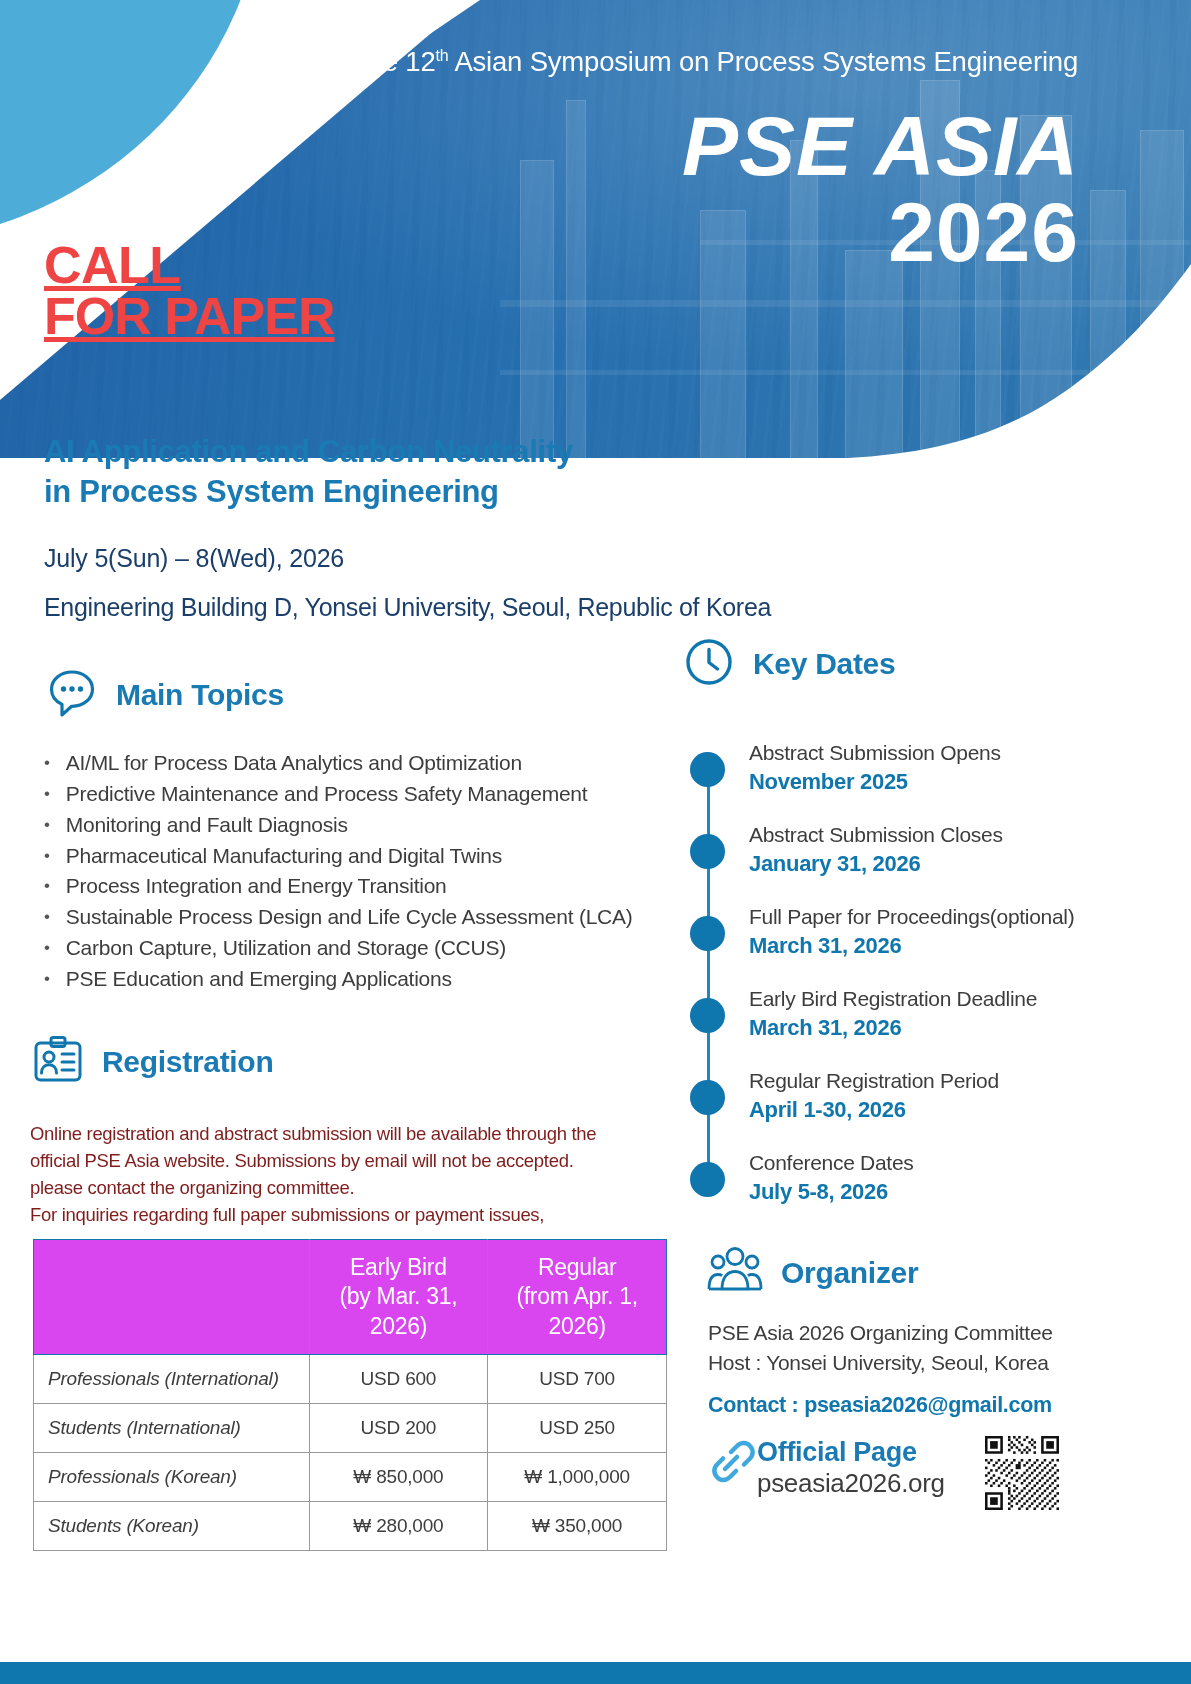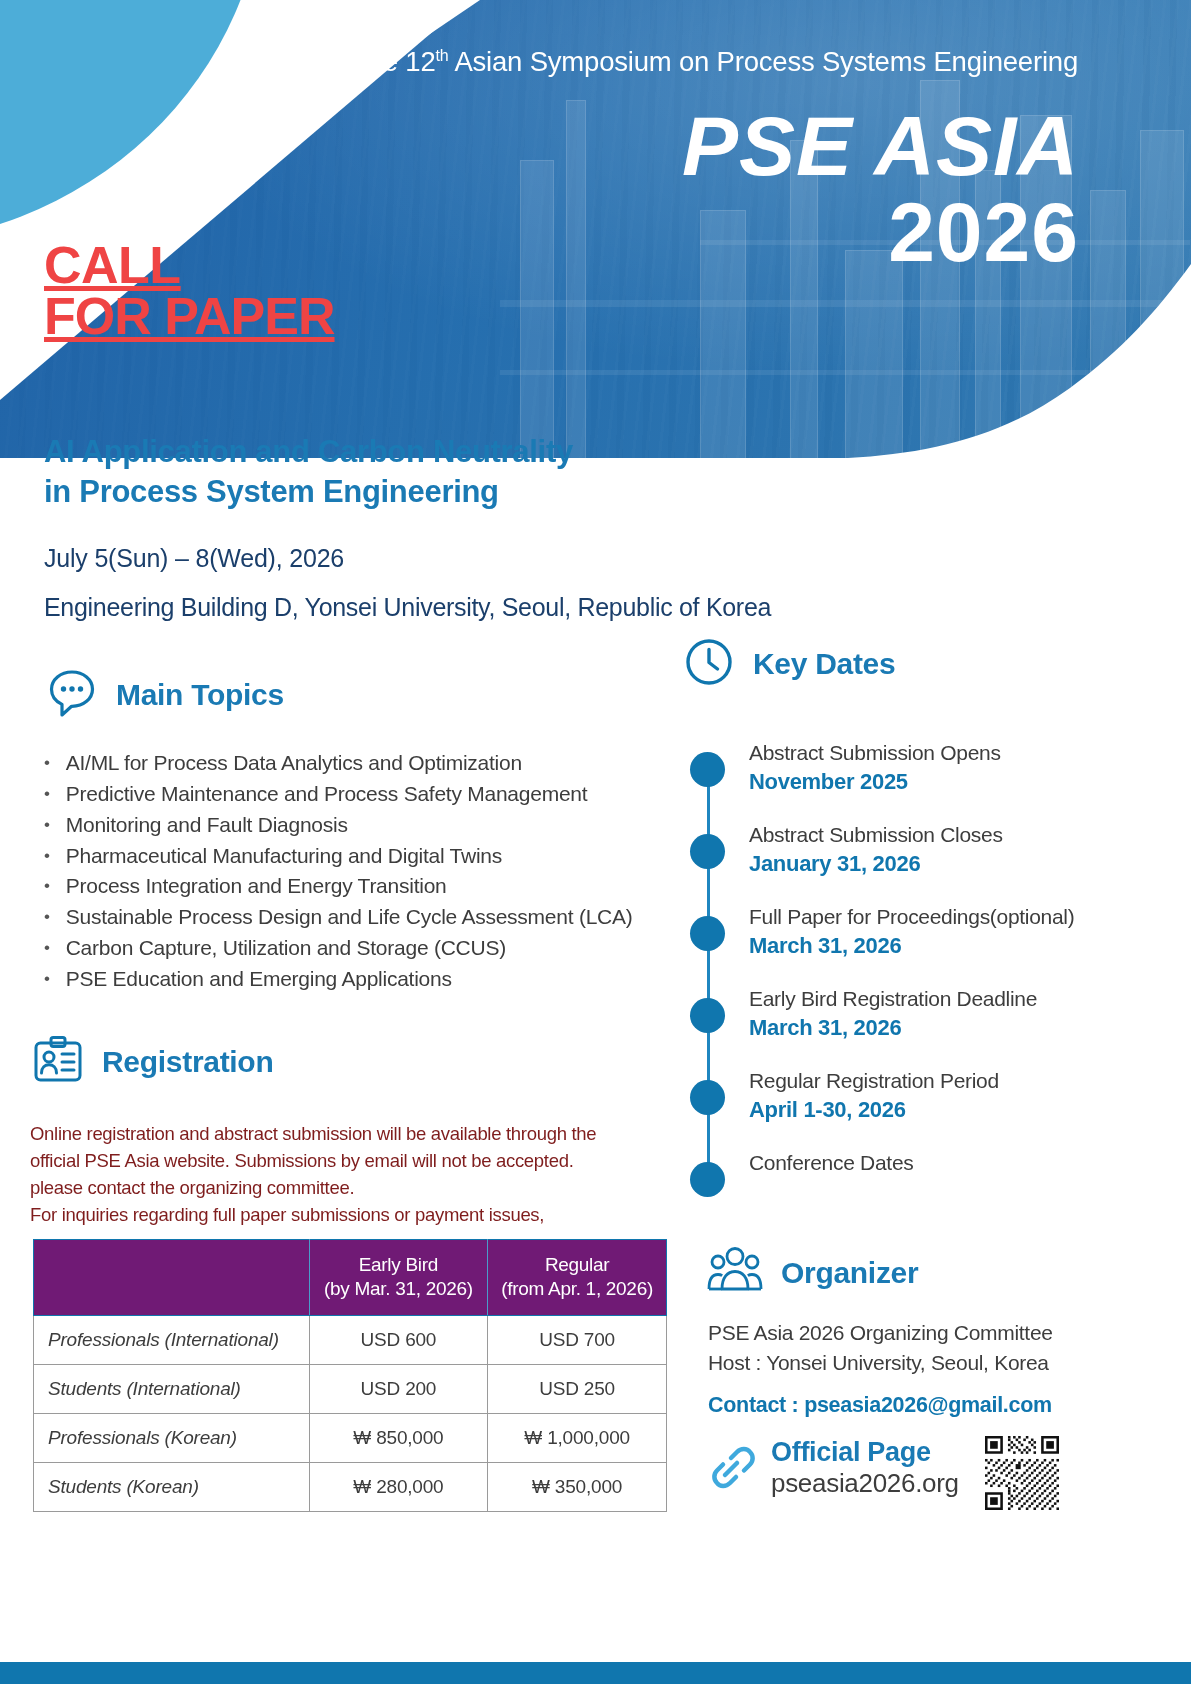--- a/index.html
+++ b/index.html
@@ -100,22 +100,22 @@
     color:#7f1d1d; font-size:18.5px; line-height:1.46; letter-spacing:-0.3px;
   }
 
   
   .fee {
     position:absolute; left:33px; top:1239px;
     width:634px; border-collapse:collapse;
     font-size:19px;
   }
   .fee th {
-    background:#701a75; color:#fff; font-weight:400;
-    font-size:19px; line-height:1.28; padding:13px 0;
+    background:#d946ef; color:#fff; font-weight:400;
+    font-size:23px; line-height:1.28; padding:13px 0;
     border:1px solid #1076ae; text-align:center;
     letter-spacing:-0.3px;
   }
   .fee th.blank { border-right:1px solid #4a9ccb; }
   .fee th.c1 { border-right:1px solid #4a9ccb; }
   .fee td {
     border:1px solid #9a9a9a; color:#3d3d3d;
     padding:13px 10px; letter-spacing:-0.2px;
   }
   .fee td.label { text-align:left; padding-left:14px; width:276px;font-style:italic; }
@@ -144,21 +144,21 @@
   .orgbody { position:absolute; left:708px; top:1318px; width:420px; }
   .org-line {
     color:#3d3d3d; font-size:21px; line-height:1.45; letter-spacing:-0.3px;
   }
   .org-contact {
     color:#1076ae; font-size:21.5px; font-weight:bold;
     letter-spacing:-0.3px; margin-top:14px;
   }
   .official {
     position:absolute; left:705px; top:1437px;
-    display:flex; align-items:flex-end; gap:14px;
+    display:flex; align-items:flex-start; 
   }
   .off-txt1 { color:#1a7ab4; font-size:27px; font-weight:bold; letter-spacing:-0.3px; }
   .off-txt2 { color:#3d3d3d; font-size:26px; letter-spacing:-0.3px; }
   .qr {
     position:absolute; left:985px; top:1436px; width:74px; height:74px;
   }
 
   
   .footer-bar {
     position:absolute; left:0; bottom:0; width:1191px; height:22px;
@@ -402,20 +402,21 @@
     <div class="tl-date">March 31, 2026</div>
   </div>
   <div class="tl-item">
     <div class="tl-dot"></div>
     <div class="tl-label">Regular Registration Period</div>
     <div class="tl-date">April 1-30, 2026</div>
   </div>
   <div class="tl-item">
     <div class="tl-dot"></div>
     <div class="tl-label">Conference Dates</div>
+    <div class="tl-date">July 5-8, 2026</div>
   </div>
 </div>
 
 <div class="sechead" style="left:705px; top:1243px;">
   <span>
     <svg width="60" height="56" viewBox="0 0 60 56">
       <circle cx="30" cy="13.5" r="8" fill="none" stroke="#1076ae" stroke-width="2.8"></circle>
       <circle cx="13" cy="19" r="6" fill="none" stroke="#1076ae" stroke-width="2.8"></circle>
       <circle cx="47" cy="19" r="6" fill="none" stroke="#1076ae" stroke-width="2.8"></circle>
       <path d="M17,46 C17,34.5 22.5,28.5 30,28.5 C37.5,28.5 43,34.5 43,46 Z" fill="none" stroke="#1076ae" stroke-width="2.8" stroke-linejoin="round"></path>

